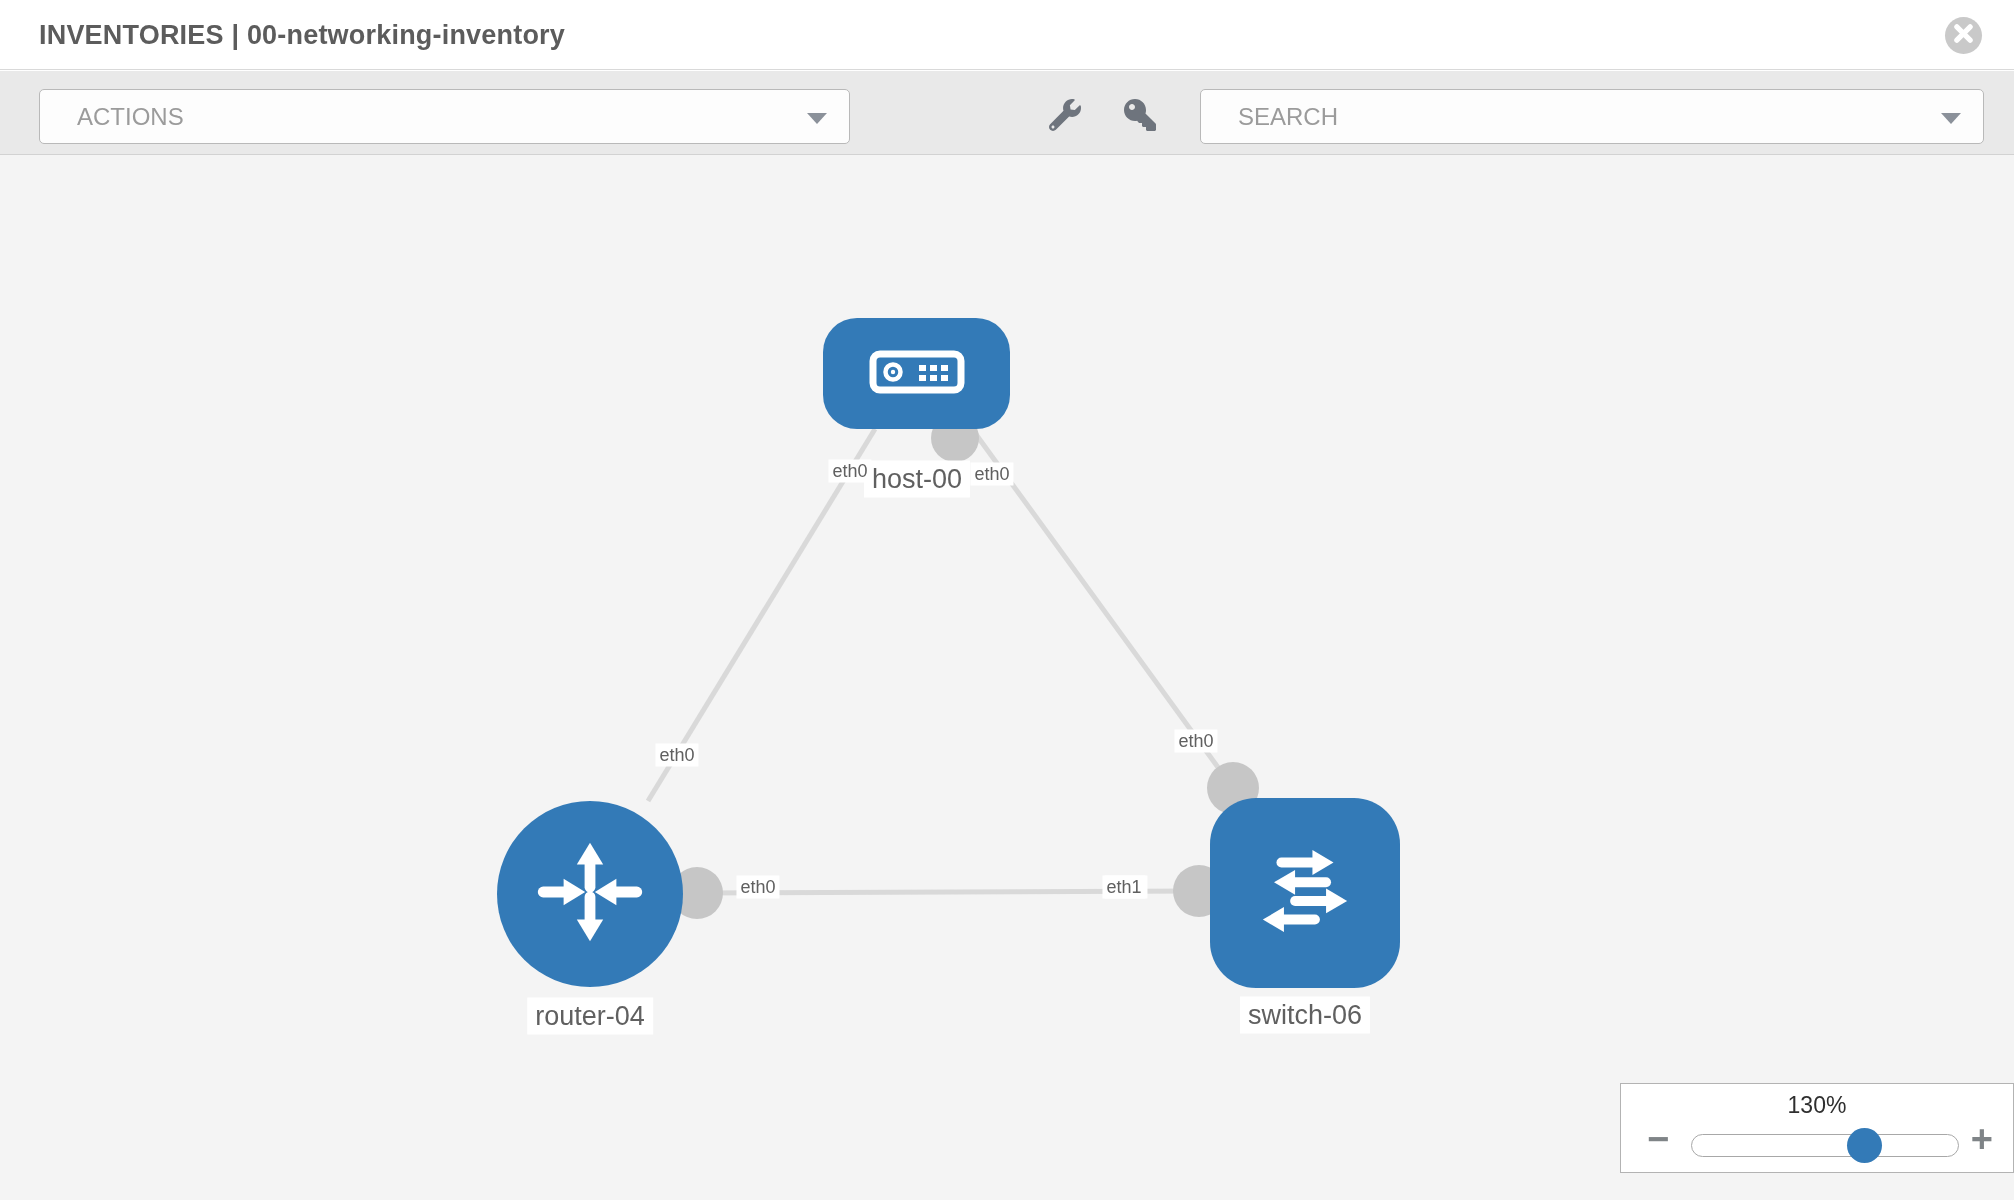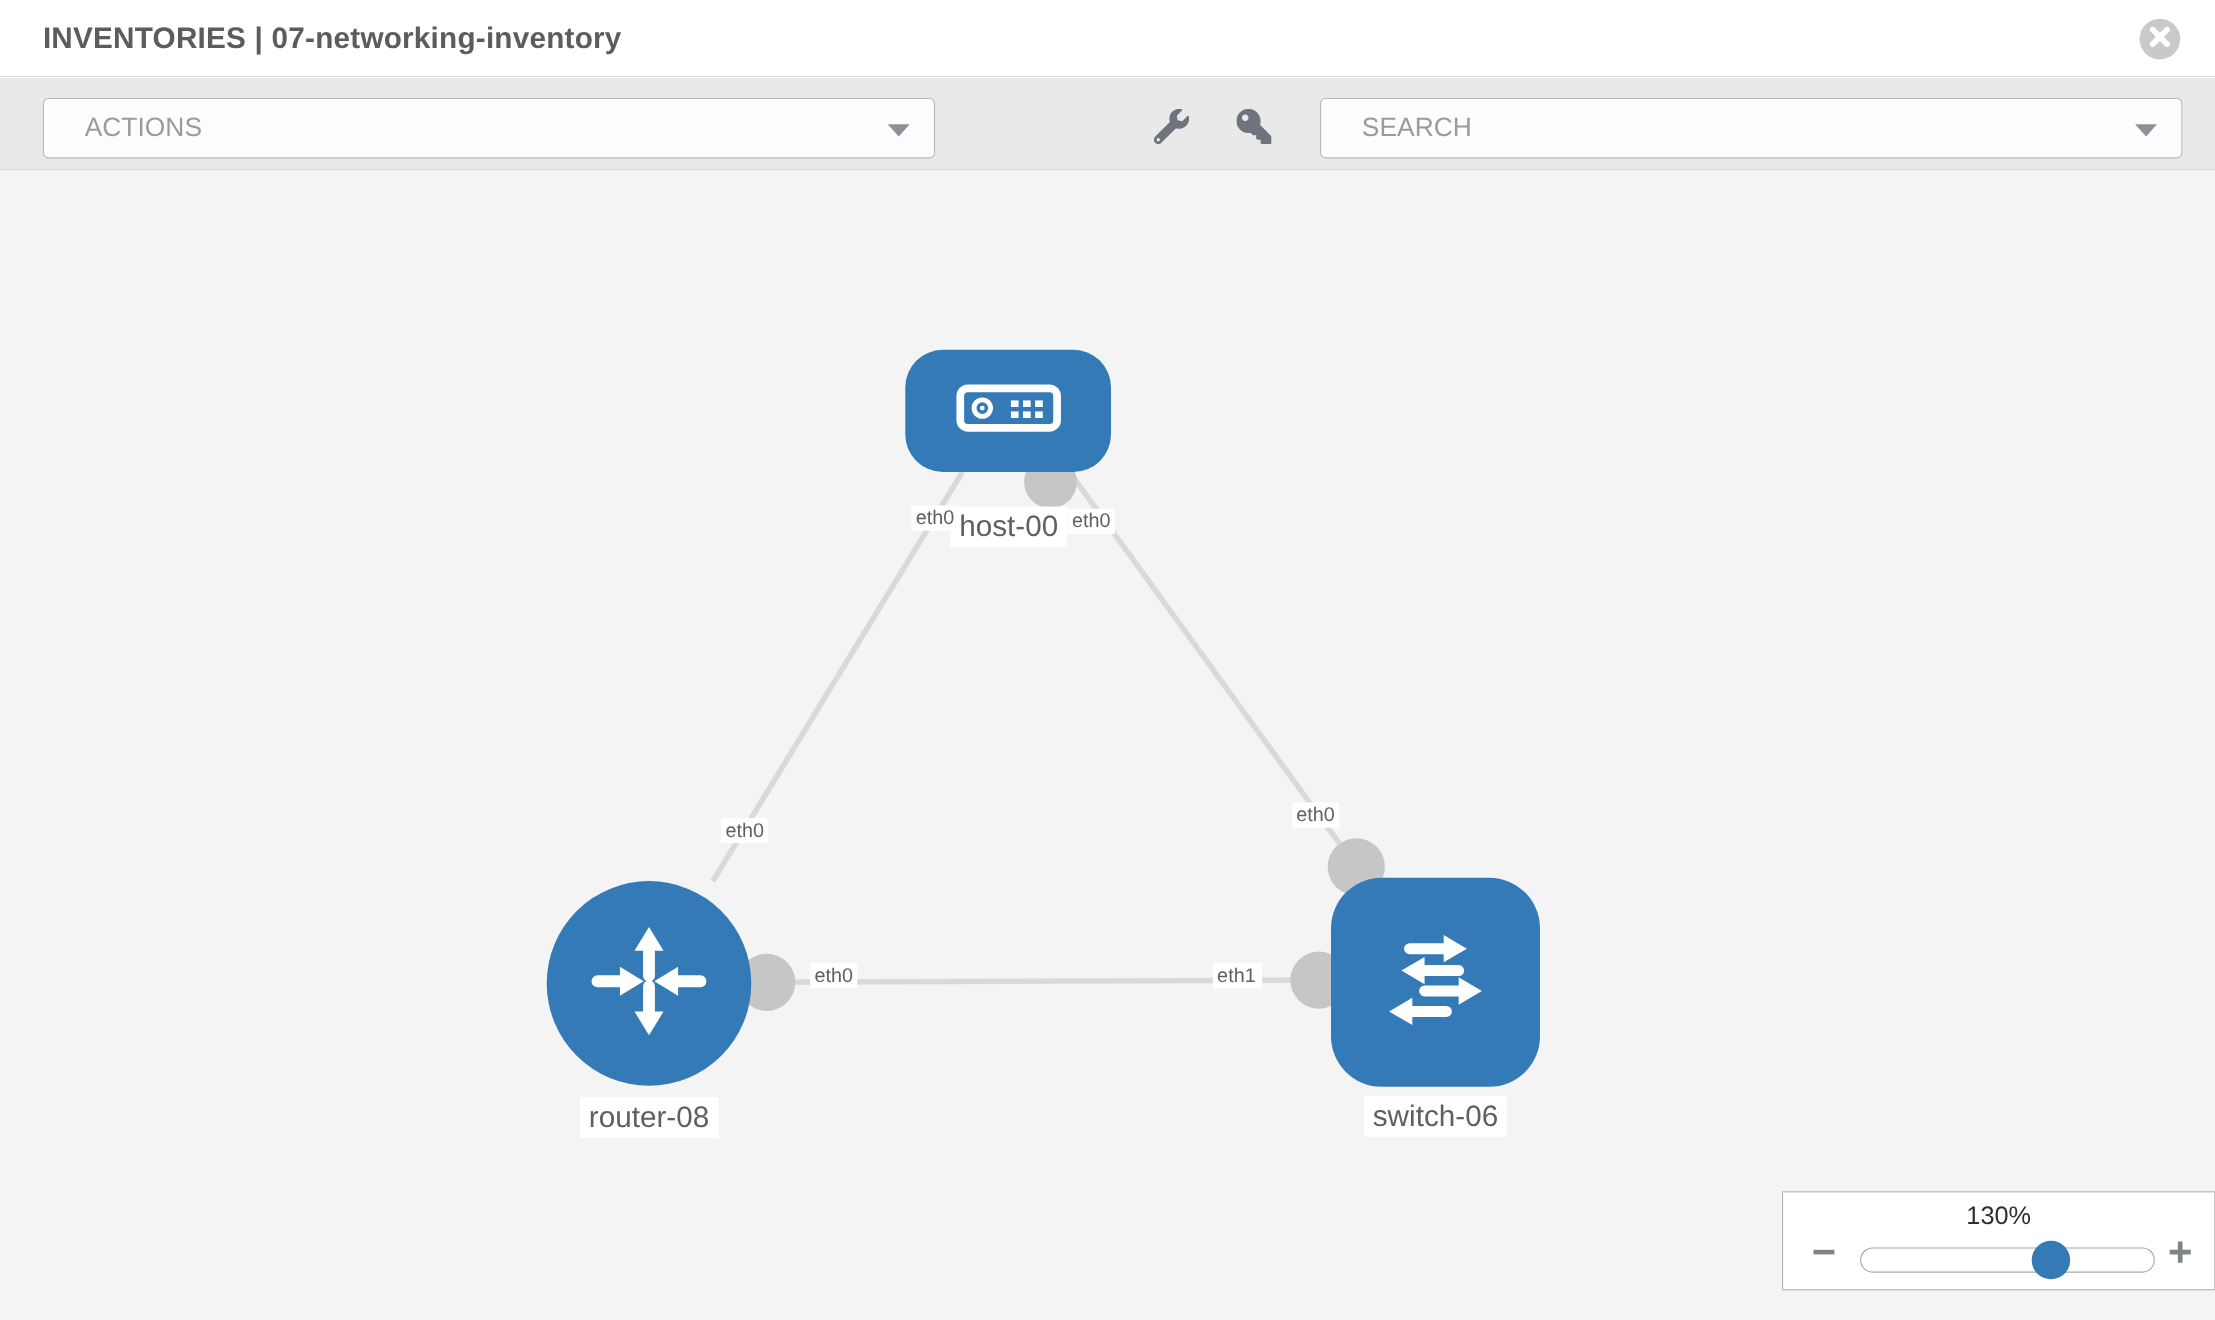--- a/index.html
+++ b/index.html
@@ -60,21 +60,21 @@
     background:#fff; border:1px solid #a8a8a8; border-radius:12px; cursor:pointer; }
   .zoom-thumb { position:absolute; left:226px; top:44px; width:35px; height:35px;
     border-radius:50%; background:#337ab7; cursor:grab; }
 </style>
 </head>
 <body>
 
 <div class="app">
 
   <div class="header">
-    <div class="header-title">INVENTORIES | 07-networking-inventory</div>
+    <div class="header-title">INVENTORIES | 00-networking-inventory</div>
     <div class="close-btn">
       <span>
         <svg width="19" height="19" viewBox="0 0 20 20">
           <line x1="3" y1="3" x2="17" y2="17" stroke="#fff" stroke-width="5.5" stroke-linecap="round"></line>
           <line x1="17" y1="3" x2="3" y2="17" stroke="#fff" stroke-width="5.5" stroke-linecap="round"></line>
         </svg>
       </span>
     </div>
   </div>
 
@@ -163,21 +163,21 @@
             <line x1="42" y1="58" x2="70" y2="58"></line>
             <polygon points="84,58 67,48 67,68" stroke="none"></polygon>
             <line x1="58" y1="73" x2="30" y2="73"></line>
             <polygon points="16,73 33,63 33,83" stroke="none"></polygon>
           </g>
         </svg>
       </span>
     </div>
 
     <span class="tag node-tag" style="left:917px; top:308px;margin-top:16px;">host-00</span>
-    <span class="tag node-tag" style="left:590px; top:861px;">router-08</span>
+    <span class="tag node-tag" style="left:590px; top:861px;">router-04</span>
     <span class="tag node-tag" style="left:1305px; top:860px;">switch-06</span>
 
     <span class="tag iface-tag" style="left:850px; top:316px;">eth0</span>
     <span class="tag iface-tag" style="left:992px; top:319px;">eth0</span>
     <span class="tag iface-tag" style="left:677px; top:600px;">eth0</span>
     <span class="tag iface-tag" style="left:1196px; top:586px;">eth0</span>
     <span class="tag iface-tag" style="left:758px; top:732px;">eth0</span>
     <span class="tag iface-tag" style="left:1126px; top:732px;">eth0</span>
     <span class="tag iface-tag" style="left:1124px; top:732px; z-index:4;">eth1</span>
 

